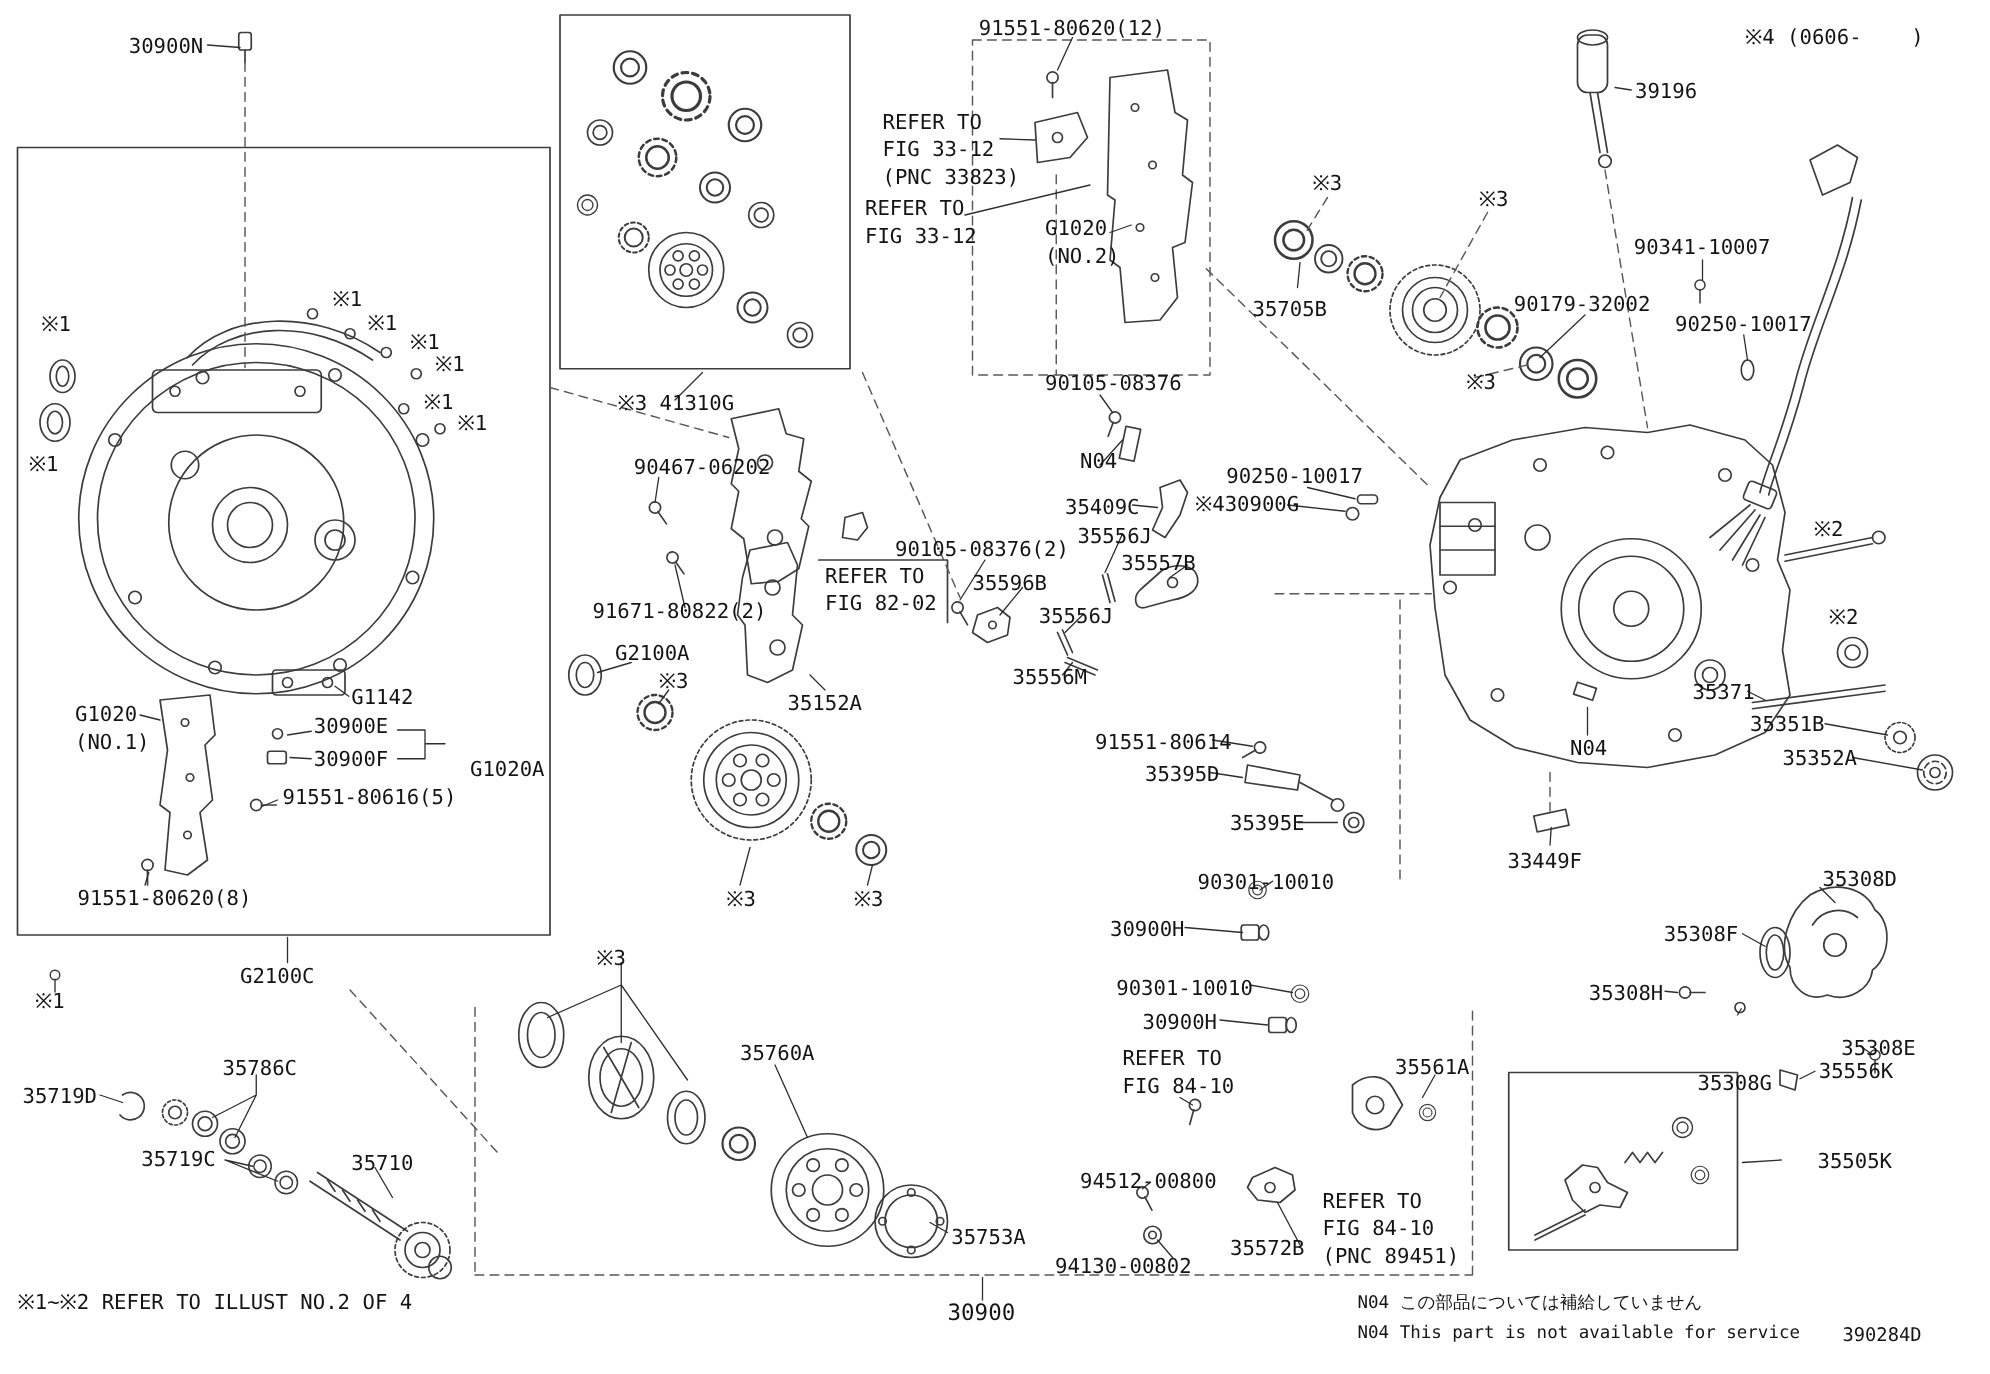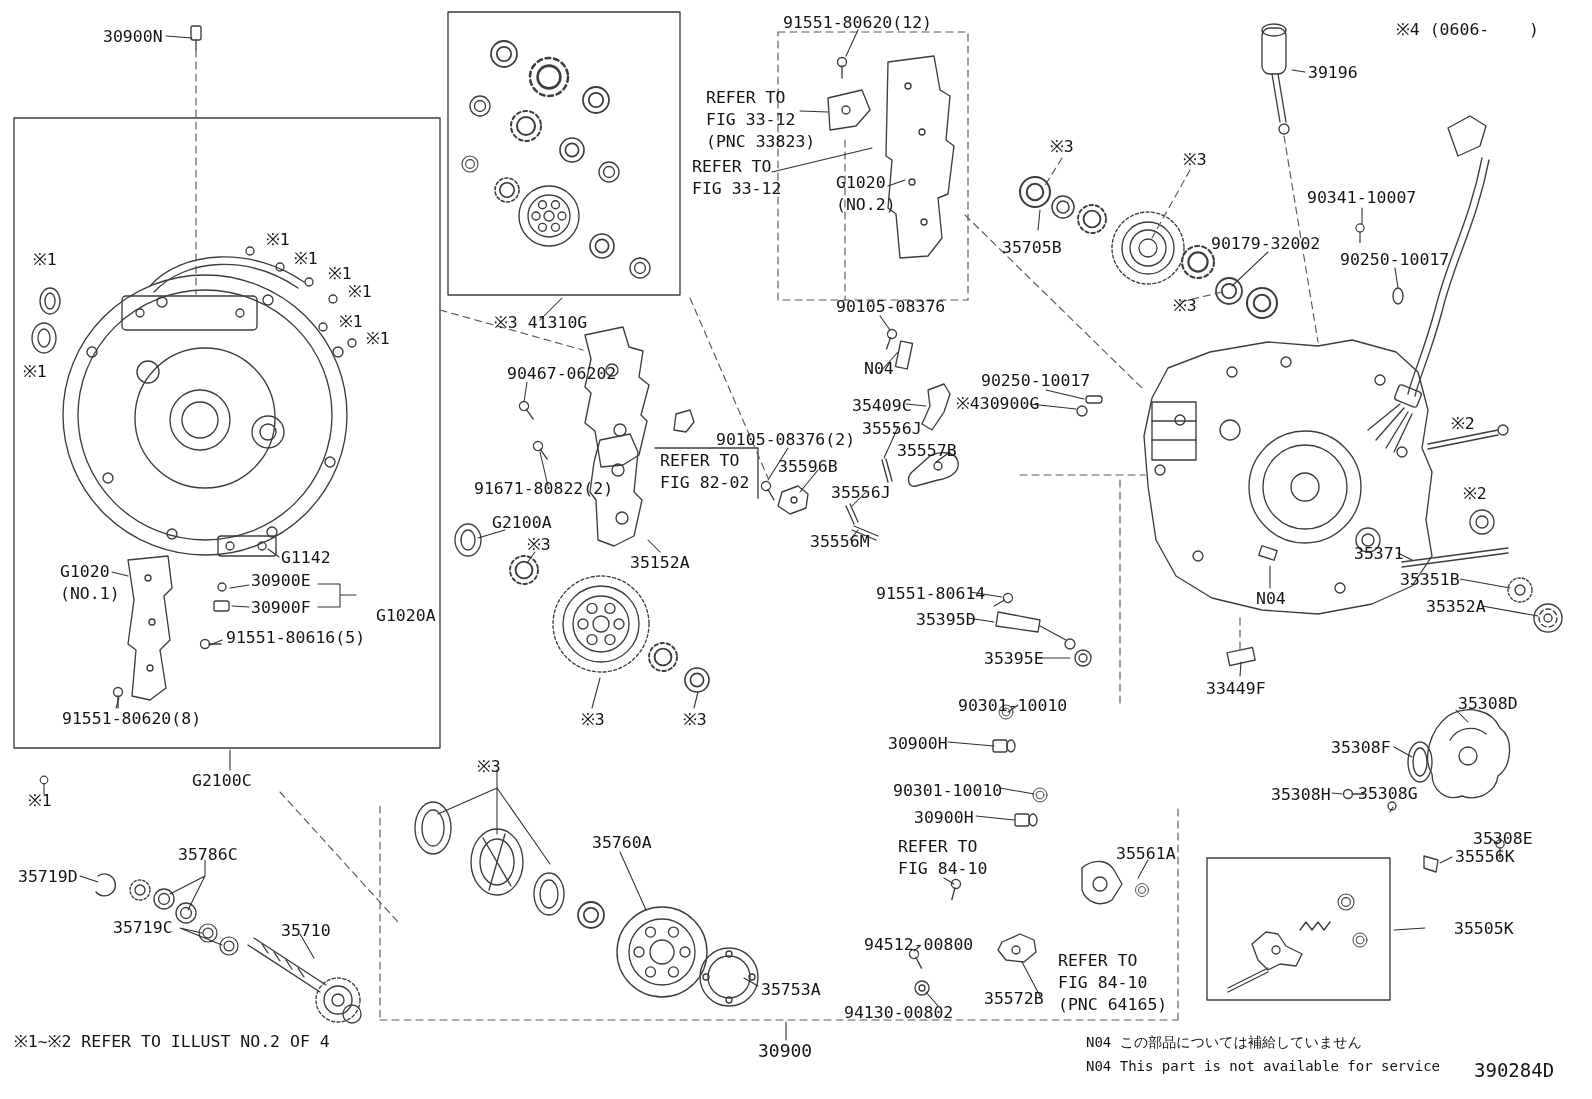--- a/index.html
+++ b/index.html
@@ -1,21 +1,21 @@
 <!DOCTYPE html>
 <html><head>
 <meta charset="utf-8">
 <style>
   html,body{margin:0;padding:0;background:#fff}
   .canvas{position:relative;width:1592px;height:1099px;background:#fff;overflow:hidden;
           font-family:"DejaVu Sans Mono",monospace}
   .lbl{position:absolute;font:16.5px/1.22 "DejaVu Sans Mono",monospace;color:#141414;white-space:pre}
   .footer-small{font-size:14px}
   .assembly-number{font-size:18px}
-  .drawing-number{font-size:19px}
+  .drawing-number{font-size:15px}
   svg{position:absolute;left:0;top:0;stroke:#3c3c3c;fill:none;stroke-width:1.35;
       stroke-linecap:round;stroke-linejoin:round}
   svg .dash{stroke-dasharray:7,5;stroke:#585858;stroke-width:1.15}
   svg .ld{stroke:#2e2e2e;stroke-width:1.05}
 </style>
 </head>
 <body>
 
 <div class="canvas">
 
@@ -431,37 +431,37 @@
       <div class="lbl" style="left: 958px; top: 696px;">90301-10010</div>
       <div class="lbl" style="left: 888px; top: 734px;">30900H</div>
       <div class="lbl" style="left: 1458px; top: 694px;">35308D</div>
       <div class="lbl" style="left: 1331px; top: 738px;">35308F</div>
       <div class="lbl" style="left: 62px; top: 709px;">91551-80620(8)</div>
       <div class="lbl" style="left: 192px; top: 771px;">G2100C</div>
       <div class="lbl" style="left: 28px; top: 791px;">※1</div>
       <div class="lbl" style="left: 1271px; top: 785px;">35308H</div>
       <div class="lbl" style="left: 893px; top: 781px;">90301-10010</div>
       <div class="lbl" style="left: 914px; top: 808px;">30900H</div>
-      <div class="lbl" style="left: 1358px; top: 784px;">35308G</div>
+      <div class="lbl" style="left: 1358px; top: 857px;">35308G</div>
       <div class="lbl" style="left: 1473px; top: 829px;">35308E</div>
       <div class="lbl" style="left: 898px; top: 837px;">REFER TO</div>
       <div class="lbl" style="left: 898px; top: 859px;">FIG 84-10</div>
       <div class="lbl" style="left: 477px; top: 757px;">※3</div>
       <div class="lbl" style="left: 178px; top: 845px;">35786C</div>
       <div class="lbl" style="left: 18px; top: 867px;">35719D</div>
       <div class="lbl" style="left: 592px; top: 833px;">35760A</div>
       <div class="lbl" style="left: 1116px; top: 844px;">35561A</div>
       <div class="lbl" style="left: 1455px; top: 847px;">35556K</div>
       <div class="lbl" style="left: 1428px; top: 919px; margin-left: 26px;">35505K</div>
       <div class="lbl" style="left: 113px; top: 918px;">35719C</div>
       <div class="lbl" style="left: 281px; top: 921px;">35710</div>
       <div class="lbl" style="left: 864px; top: 898px; margin-top: 37px;">94512-00800</div>
       <div class="lbl" style="left: 1058px; top: 951px;">REFER TO</div>
       <div class="lbl" style="left: 1058px; top: 973px;">FIG 84-10</div>
-      <div class="lbl" style="left: 1058px; top: 995px;">(PNC 64165)</div>
+      <div class="lbl" style="left: 1058px; top: 995px;">(PNC 89451)</div>
       <div class="lbl" style="left: 761px; top: 980px; text-align: center;">35753A</div>
       <div class="lbl" style="left: 984px; top: 989px;">35572B</div>
       <div class="lbl" style="left: 844px; top: 1003px;">94130-00802</div>
       <div class="lbl" style="left: 266px; top: 230px;">※1</div>
       <div class="lbl" style="left: 294px; top: 249px;">※1</div>
       <div class="lbl" style="left: 328px; top: 264px;">※1</div>
       <div class="lbl" style="left: 348px; top: 282px;">※1</div>
       <div class="lbl" style="left: 339px; top: 312px;">※1</div>
       <div class="lbl" style="left: 366px; top: 329px;">※1</div>
       <div class="lbl" style="left: 33px; top: 250px;">※1</div>

